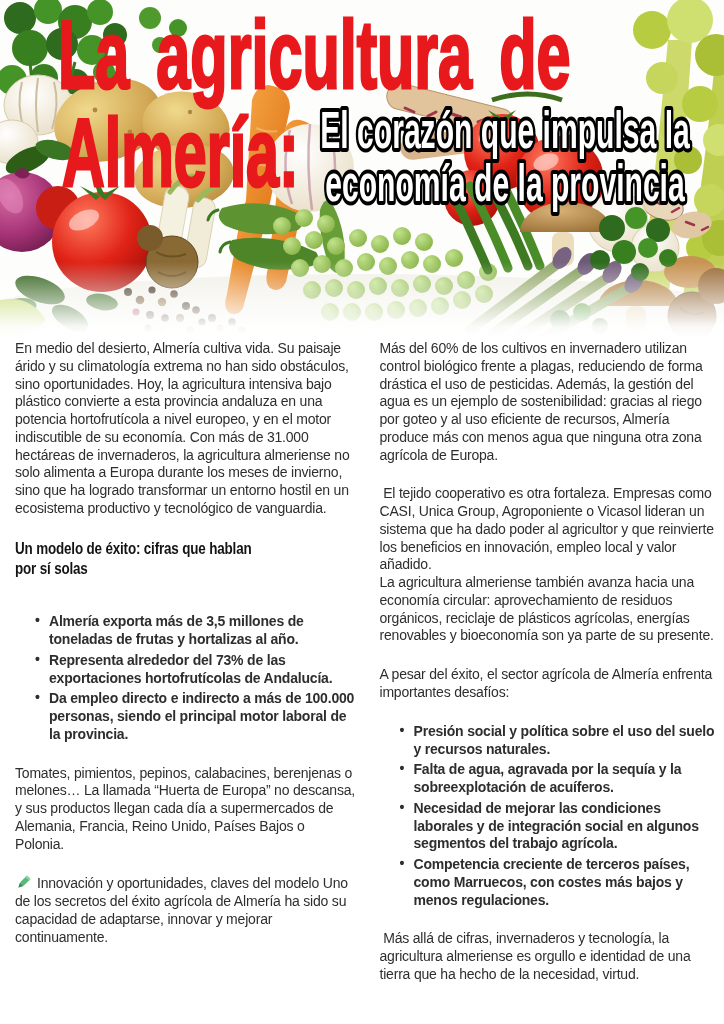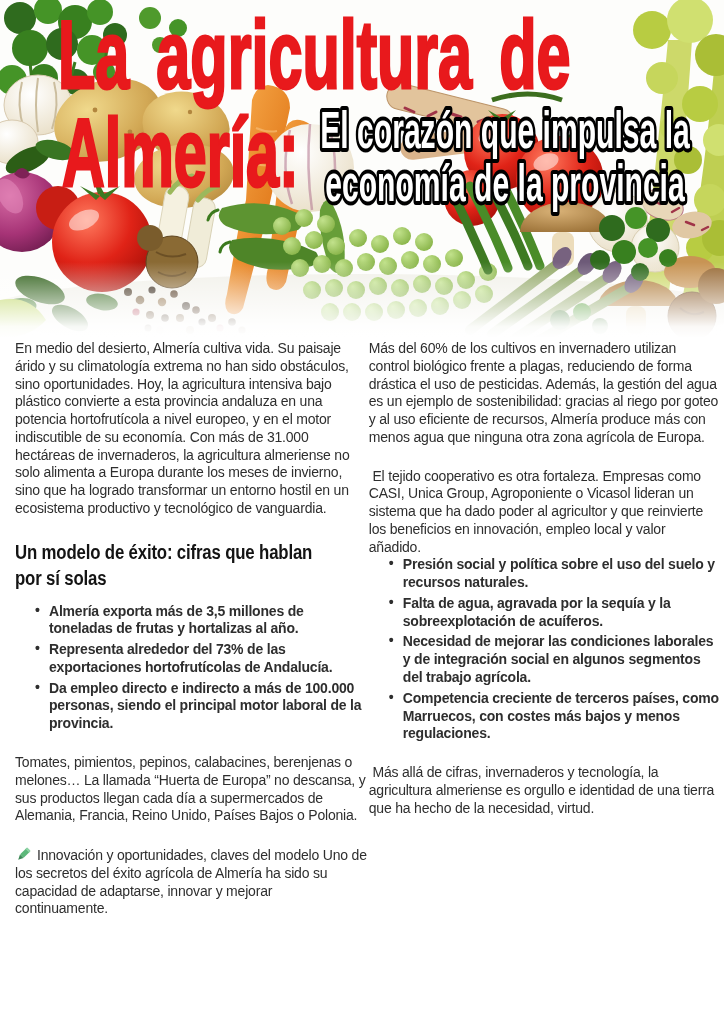--- a/index.html
+++ b/index.html
@@ -2,25 +2,25 @@
 <html><head>
 <meta charset="utf-8">
 <style>
   html,body{margin:0;padding:0;background:#ffffff;}
   .page{position:relative;width:724px;height:1024px;overflow:hidden;background:#ffffff;
         font-family:"Liberation Sans",sans-serif;}
   .header{position:relative;width:636px;height:338px;}
   .header svg{display:block;}
   .header text{font-family:"Liberation Sans","DejaVu Sans",sans-serif;font-weight:bold;}
 
-  .cols{display:grid;grid-template-columns:1fr 1fr;padding:2px 4px 0 15px;
+  .cols{display:grid;grid-template-columns:1fr 1fr;column-gap:24px;padding:2px 4px 0 15px;
         color:#2e2e2e;font-size:14px;line-height:1.27;letter-spacing:-0.2px;}
   .cols p{margin:0 0 21px 0;}
   p.tight{margin-bottom:0;}
-  h2{font-size:20px;line-height:1.3;margin:1px 0 12px 0;color:#141414;font-weight:bold;}
+  h2{font-size:16px;line-height:1.3;margin:1px 0 33px 0;color:#141414;font-weight:bold;}
   h2 .cond{display:block;transform:scaleX(0.84);transform-origin:0 50%;white-space:nowrap;}
   ul{list-style:none;margin:0 0 21px 0;padding:0;font-weight:bold;}
   li{position:relative;padding-left:34px;margin:0 0 3px 0;}
   li::before{content:"\2022";position:absolute;left:20px;top:-1px;color:#2e2e2e;}
   .pencil{display:inline-block;width:17px;height:17px;vertical-align:-3px;margin-right:5px;}
 </style>
 </head>
 <body>
 
 <div class="page">
@@ -358,20 +358,22 @@
                 <rect x="6" y="1" width="5" height="10" rx="1" fill="#5cb87a"></rect>
                 <path d="M6,11 L11,11 L8.5,16 Z" fill="#3e8a58"></path>
                 <rect x="6" y="1" width="5" height="2.2" fill="#8fd4a6"></rect>
               </g>
             </svg></span><span>Innovación y oportunidades, claves del modelo</span> <span>Uno de los secretos del éxito agrícola de Almería ha sido su capacidad de adaptarse, innovar y mejorar continuamente.</span></p>
     </div>
 
     <div class="col">
       <p>Más del 60% de los cultivos en invernadero utilizan control biológico frente a plagas, reduciendo de forma drástica el uso de pesticidas. Además, la gestión del agua es un ejemplo de sostenibilidad: gracias al riego por goteo y al uso eficiente de recursos, Almería produce más con menos agua que ninguna otra zona agrícola de Europa.</p>
       <p class="tight">&nbsp;El tejido cooperativo es otra fortaleza. Empresas como CASI, Unica Group, Agroponiente o Vicasol lideran un sistema que ha dado poder al agricultor y que reinvierte los beneficios en innovación, empleo local y valor añadido.</p>
+      <p>La agricultura almeriense también avanza hacia una economía circular: aprovechamiento de residuos orgánicos, reciclaje de plásticos agrícolas, energías renovables y bioeconomía son ya parte de su presente.</p>
+      <p>A pesar del éxito, el sector agrícola de Almería enfrenta importantes desafíos:</p>
       <ul>
         <li>Presión social y política sobre el uso del suelo y recursos naturales.</li>
         <li>Falta de agua, agravada por la sequía y la sobreexplotación de acuíferos.</li>
         <li>Necesidad de mejorar las condiciones laborales y de integración social en algunos segmentos del trabajo agrícola.</li>
         <li>Competencia creciente de terceros países, como Marruecos, con costes más bajos y menos regulaciones.</li>
       </ul>
       <p>&nbsp;Más allá de cifras, invernaderos y tecnología, la agricultura almeriense es orgullo e identidad de una tierra que ha hecho de la necesidad, virtud.</p>
     </div>
 
   </div>

